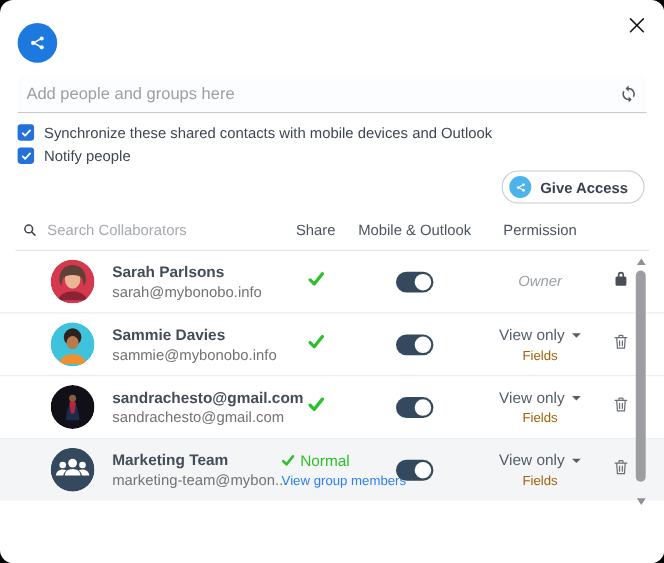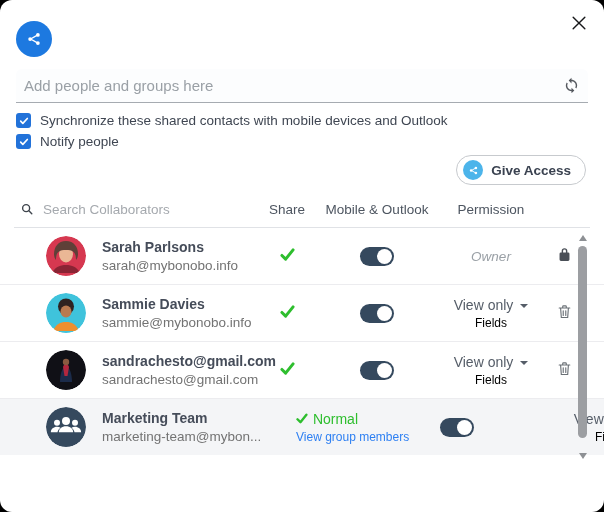--- a/index.html
+++ b/index.html
@@ -70,21 +70,21 @@
   .search-cell{display:flex;align-items:center;gap:7px;padding-left:4px;}
   .search-cell svg{width:14px;height:14px;flex-shrink:0;}
   .search-input{
     border:0;outline:0;background:transparent;font-size:13.5px;color:#333;width:150px;
     font-family:"Liberation Sans",sans-serif;
   }
   .search-input::placeholder{color:#a5a9ae;}
   .col-label{text-align:center;font-size:13.5px;color:#4d5560;}
 
   .row{height:56px;padding-left:16px;border-bottom:1px solid #ececef;}
-  .row:last-child{border-bottom:0;gap:40px;}
+  .row:last-child{border-bottom:0;}
   .row.hovered{background:#f4f5f7;}
   .name-cell{display:flex;align-items:center;gap:16px;padding-left:30px;min-width:0;}
   .avatar{width:40px;height:40px;border-radius:50%;overflow:hidden;flex-shrink:0;}
   .avatar svg{display:block;width:40px;height:40px;}
   .nm{font-size:14px;font-weight:700;color:#454c59;margin-bottom:3px;white-space:nowrap;}
   .em{font-size:13.5px;color:#737373;white-space:nowrap;}
 
   .status-cell{text-align:center;}
   .check-icon svg{width:15px;height:13px;}
   .status-normal{display:flex;align-items:center;justify-content:center;gap:5px;
@@ -93,21 +93,21 @@
 
   .toggle{width:34px;height:19px;border-radius:10px;background:#35495e;position:relative;
     margin:0 auto;cursor:pointer;}
   .toggle .knob{position:absolute;right:2px;top:2px;width:15px;height:15px;border-radius:50%;background:#fff;}
 
   .perm-cell{text-align:center;}
   .owner-label{font-style:italic;color:#9aa0a6;font-size:13.5px;}
   .perm-select{display:inline-flex;align-items:center;gap:7px;cursor:pointer;
     font-size:14px;color:#555d68;}
   .caret{width:0;height:0;border:4px solid transparent;border-top-color:#555d68;margin-top:5px;}
-  .fields-link{font-size:12px;color:#000000;margin-top:2px;cursor:pointer;}
+  .fields-link{font-size:12px;color:#a16207;margin-top:2px;cursor:pointer;}
 
   .action-cell{text-align:center;}
   .action-cell svg{width:17px;height:17px;cursor:pointer;}
 
   
   .scrollbar{position:absolute;right:16px;top:235px;width:10px;height:224px;}
   .sb-arrow{position:absolute;left:1px;width:0;height:0;border:4px solid transparent;}
   .sb-arrow.up{top:0;border-bottom:6px solid #8d9094;border-top:0;}
   .sb-arrow.down{bottom:0;border-top:6px solid #8d9094;border-bottom:0;}
   .sb-thumb{position:absolute;left:0;top:11px;width:9px;height:192px;border-radius:5px;

